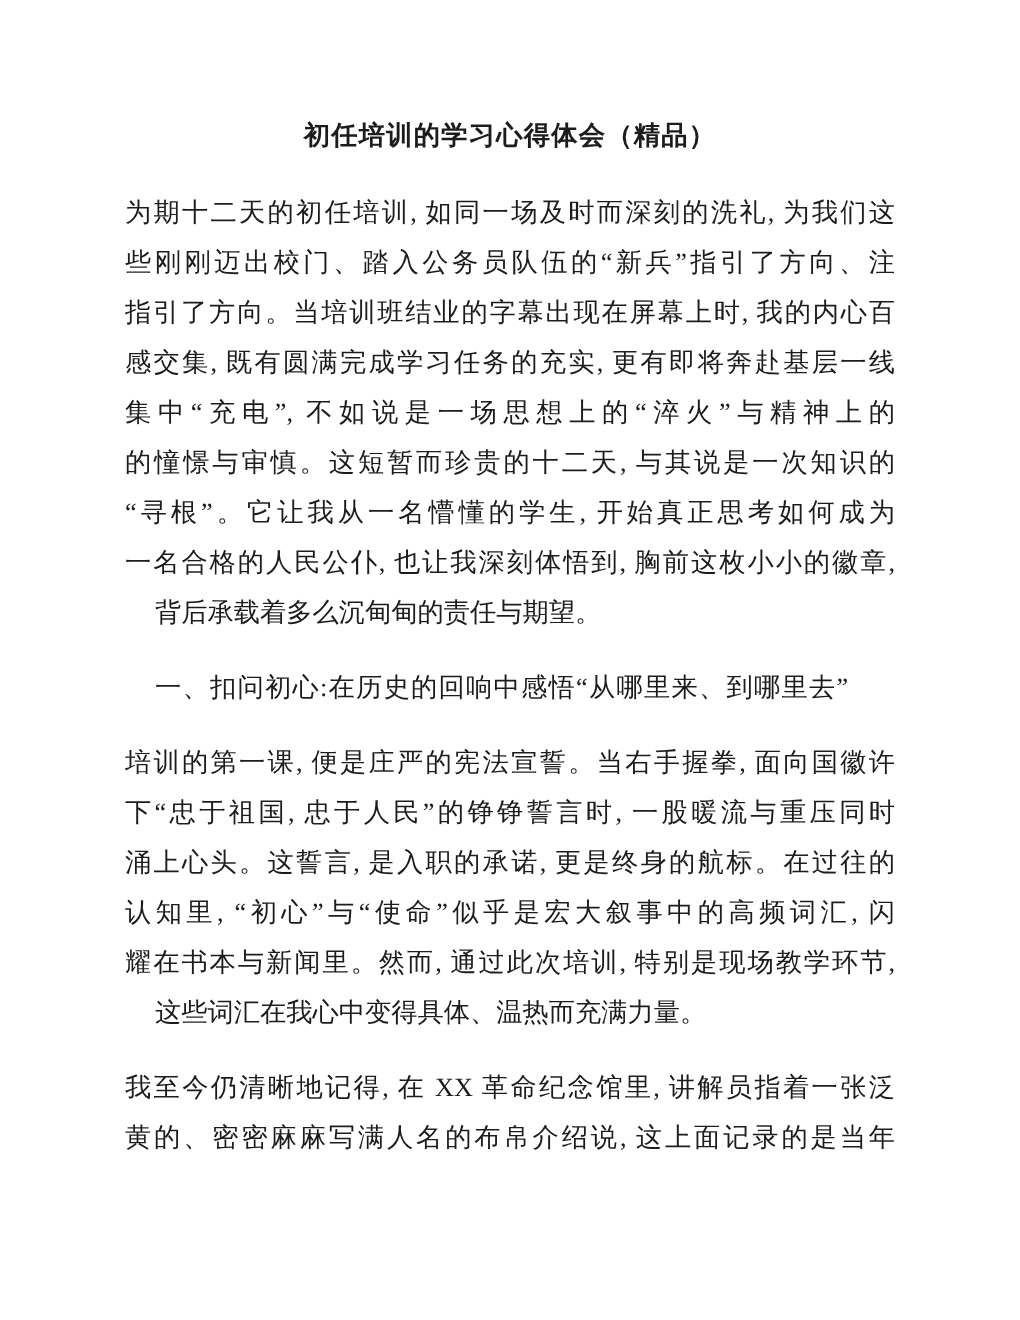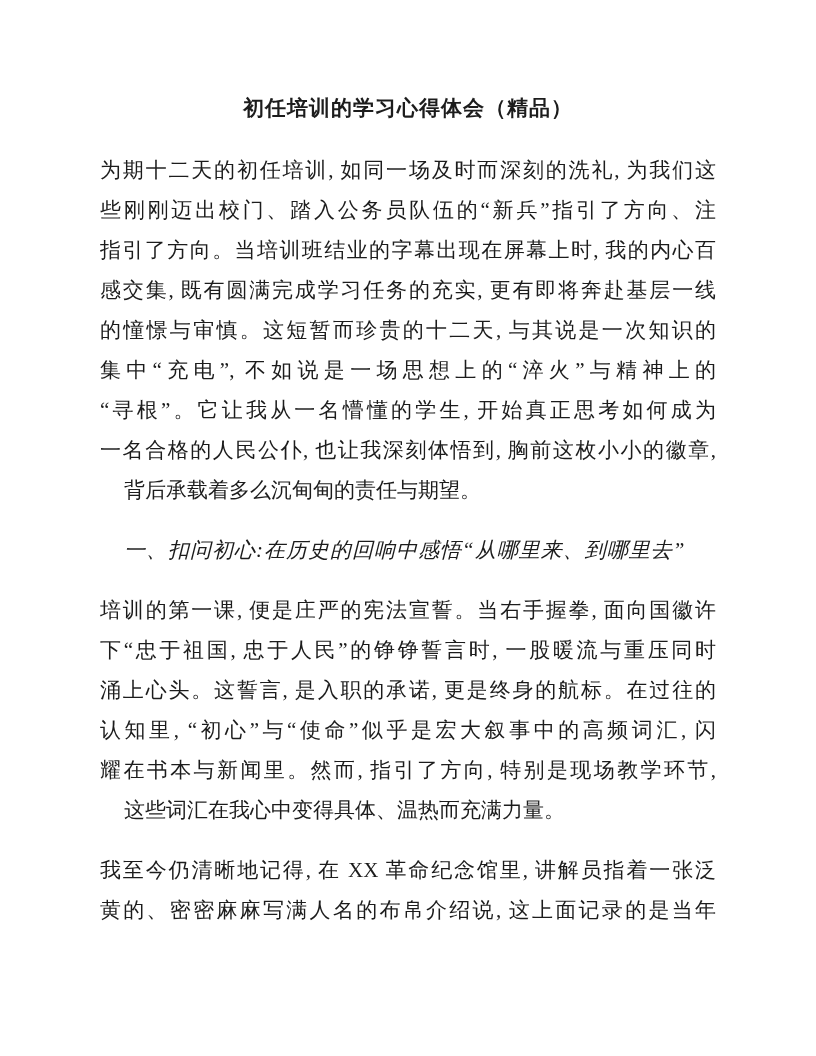--- a/index.html
+++ b/index.html
@@ -38,49 +38,48 @@
     text-justify: inter-character;
     white-space: normal;
   }
   .line.last {
     text-align-last: left;
     margin-left: 24px;
   }
   .heading .line {
     text-align-last: left;
     letter-spacing: 1px;
-    font-style: italic;
   }
 </style>
 </head>
 <body>
 
 <div class="page">
   <h1 class="doc-title">初任培训的学习心得体会（精品）</h1>
   <div id="doc-body">
       <div class="block paragraph">
         <div class="line">为期十二天的初任培训, 如同一场及时而深刻的洗礼, 为我们这</div>
         <div class="line">些刚刚迈出校门、踏入公务员队伍的“新兵”指引了方向、注</div>
         <div class="line">指引了方向。当培训班结业的字幕出现在屏幕上时, 我的内心百</div>
         <div class="line">感交集, 既有圆满完成学习任务的充实, 更有即将奔赴基层一线</div>
+        <div class="line">集中“充电”, 不如说是一场思想上的“淬火”与精神上的</div>
         <div class="line">的憧憬与审慎。这短暂而珍贵的十二天, 与其说是一次知识的</div>
-        <div class="line">集中“充电”, 不如说是一场思想上的“淬火”与精神上的</div>
         <div class="line">“寻根”。它让我从一名懵懂的学生, 开始真正思考如何成为</div>
         <div class="line">一名合格的人民公仆, 也让我深刻体悟到, 胸前这枚小小的徽章,</div>
         <div class="line last">背后承载着多么沉甸甸的责任与期望。</div>
       </div>
       <div class="block heading">
         <div class="line last">一、扣问初心:在历史的回响中感悟“从哪里来、到哪里去”</div>
       </div>
       <div class="block paragraph">
         <div class="line">培训的第一课, 便是庄严的宪法宣誓。当右手握拳, 面向国徽许</div>
         <div class="line">下“忠于祖国, 忠于人民”的铮铮誓言时, 一股暖流与重压同时</div>
         <div class="line">涌上心头。这誓言, 是入职的承诺, 更是终身的航标。在过往的</div>
         <div class="line">认知里, “初心”与“使命”似乎是宏大叙事中的高频词汇, 闪</div>
-        <div class="line">耀在书本与新闻里。然而, 指引了方向, 特别是现场教学环节,</div>
+        <div class="line">耀在书本与新闻里。然而, 通过此次培训, 特别是现场教学环节,</div>
         <div class="line last">这些词汇在我心中变得具体、温热而充满力量。</div>
       </div>
       <div class="block paragraph">
         <div class="line">我至今仍清晰地记得, 在 XX 革命纪念馆里, 讲解员指着一张泛</div>
         <div class="line">黄的、密密麻麻写满人名的布帛介绍说, 这上面记录的是当年</div>
       </div>
     </div>
 </div>
 
 </body></html>

